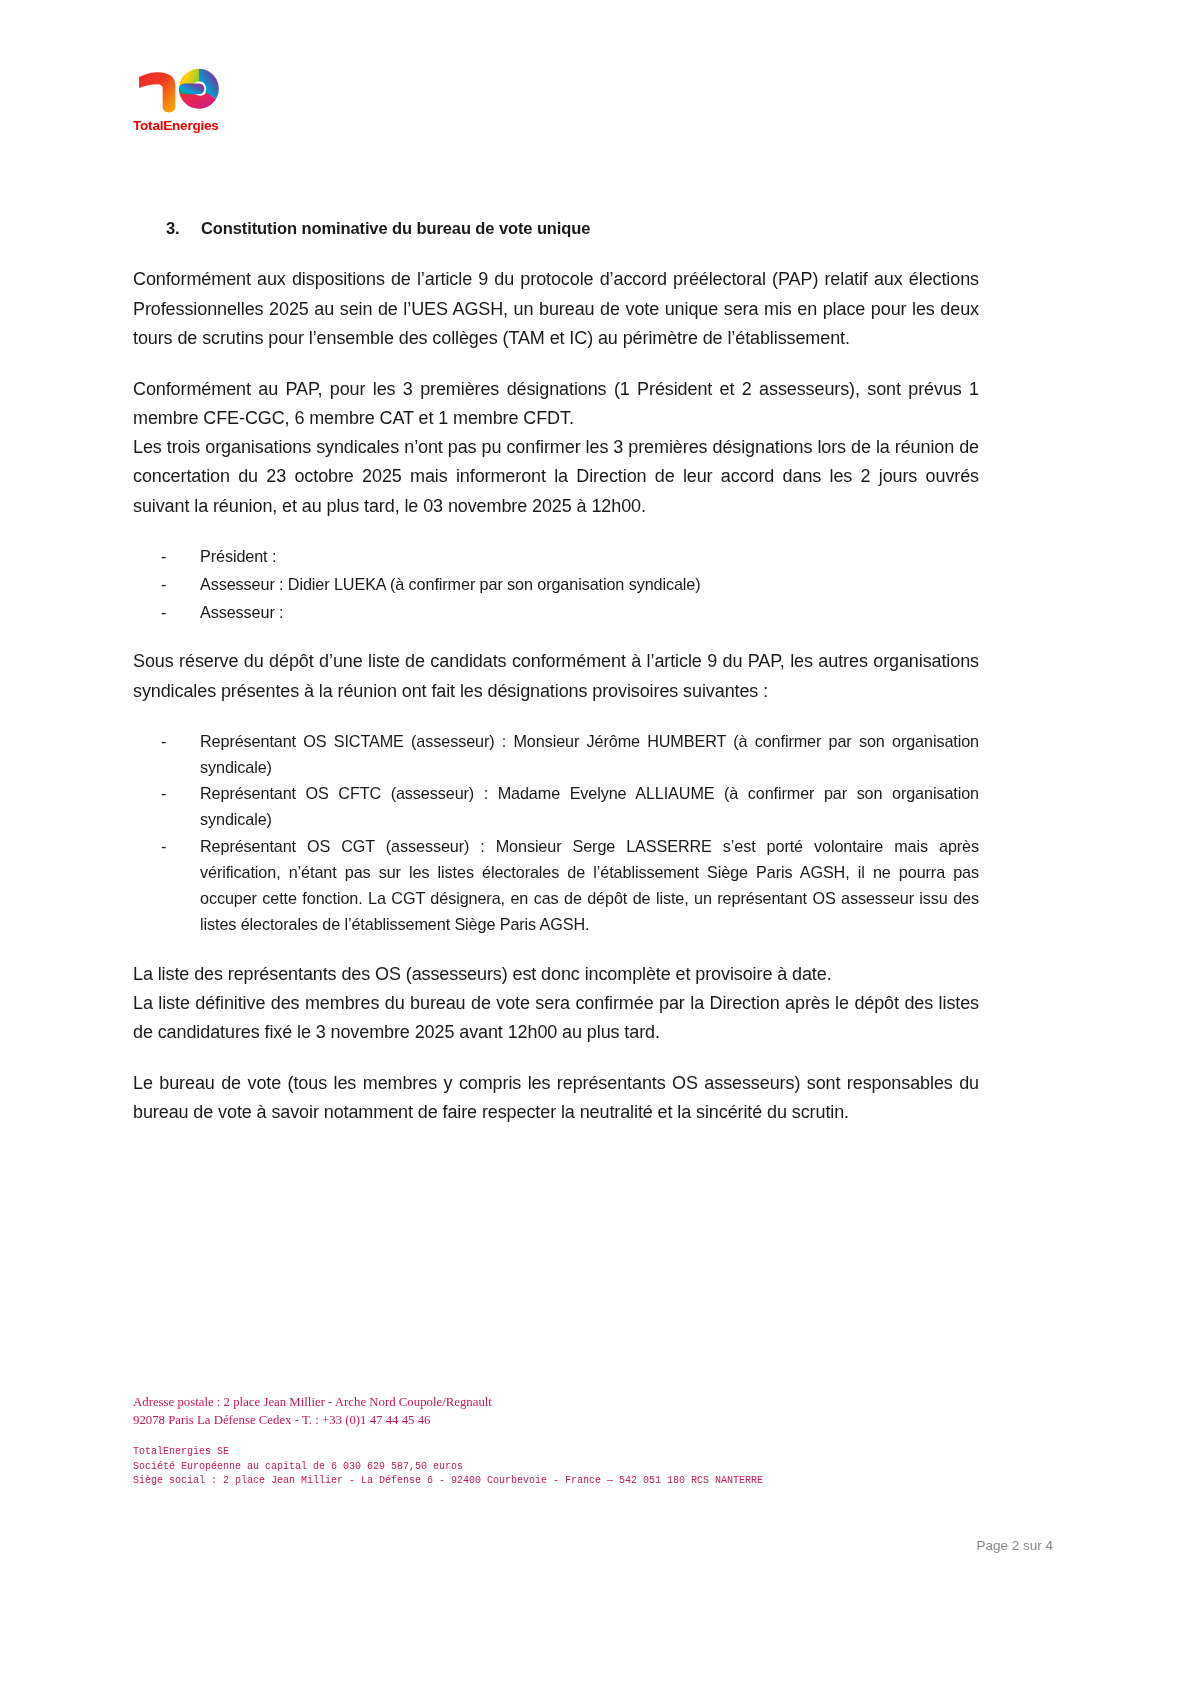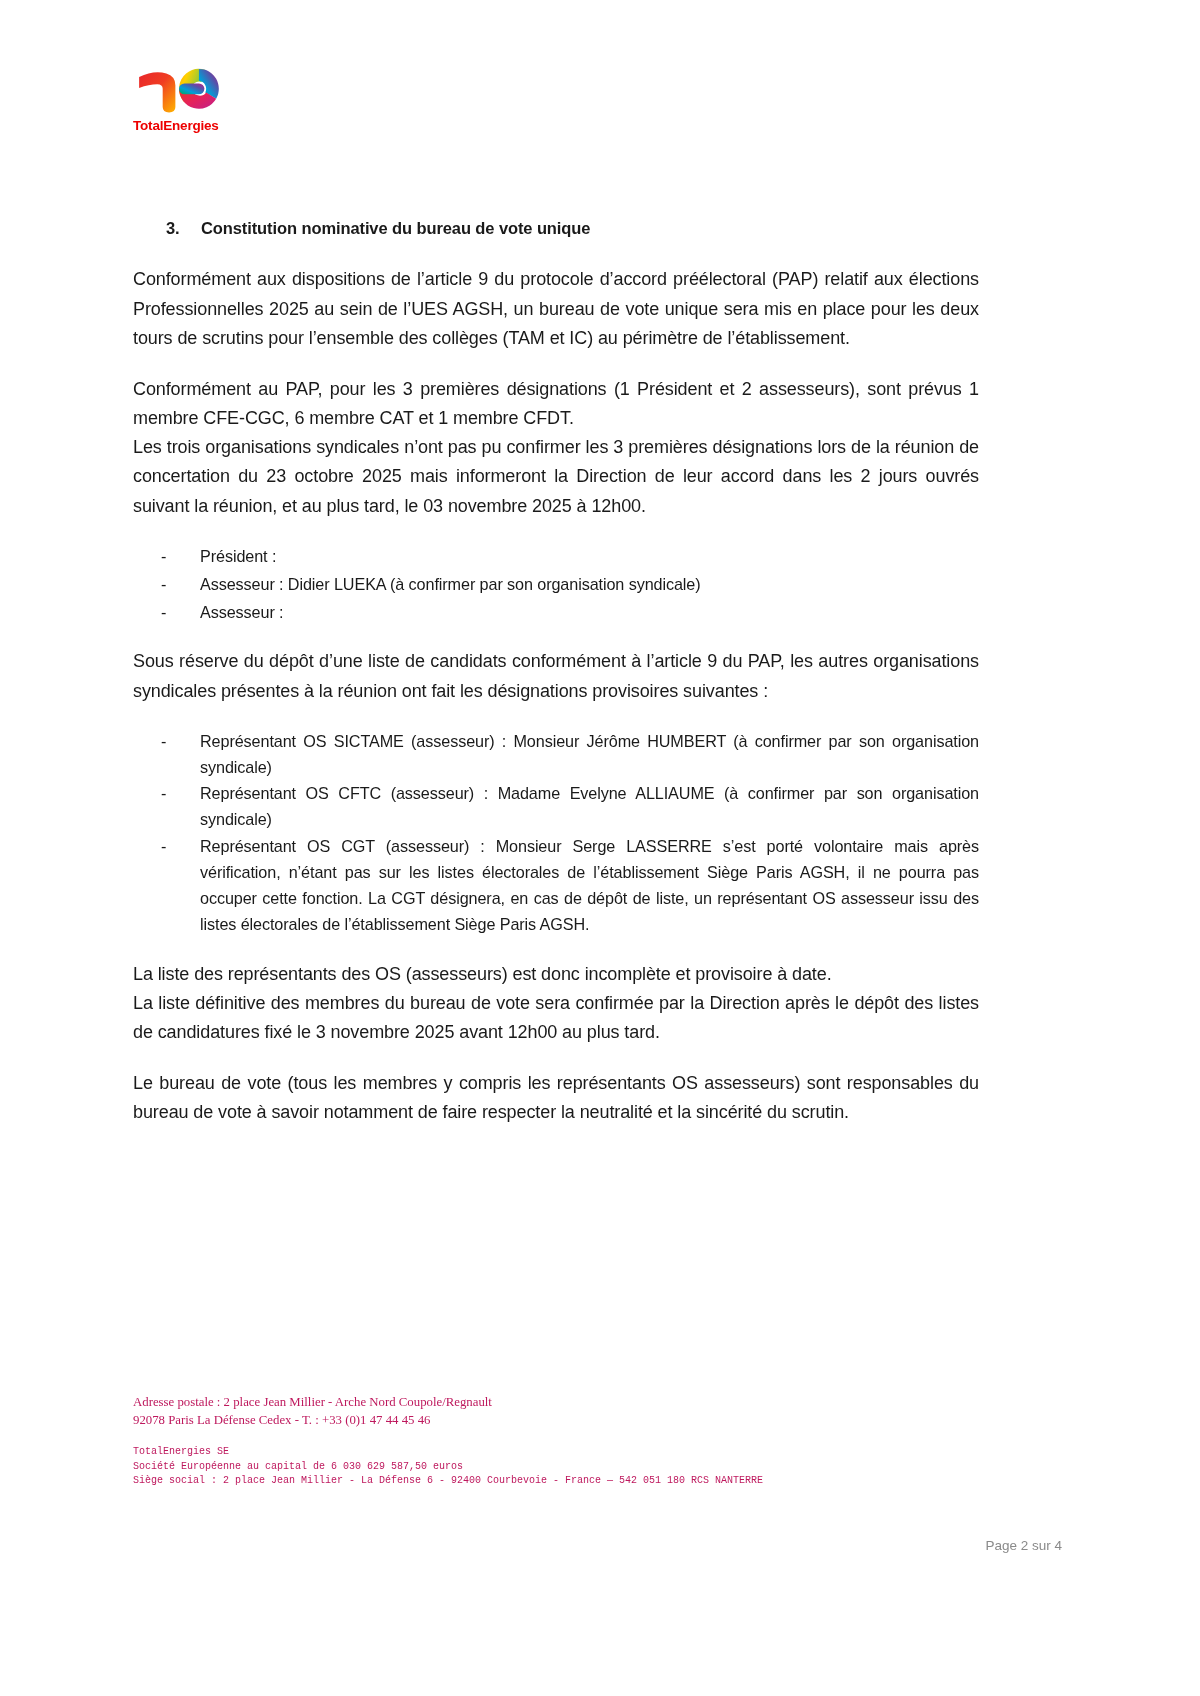--- a/index.html
+++ b/index.html
@@ -118,21 +118,21 @@
     margin: 0;
   }
   .footer .legal {
     margin-top: 16px;
     font-size: 10px;
     line-height: 1.42;
     font-family: Liberation Mono, monospace;
   }
   .page-number {
     position: absolute;
-    right: 138px;
+    right: 147px;
     top: 1538px;
     font-family: "Liberation Sans", sans-serif;
     font-size: 13.5px;
     color: #8a8a8a;
   }
 </style>
 </head>
 <body>
 
 <div class="page">

